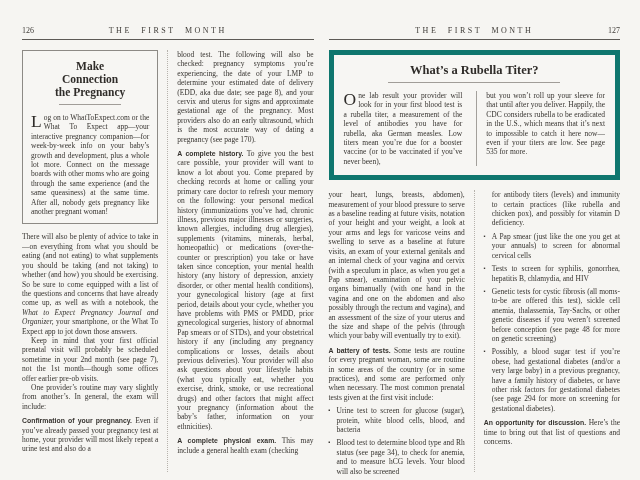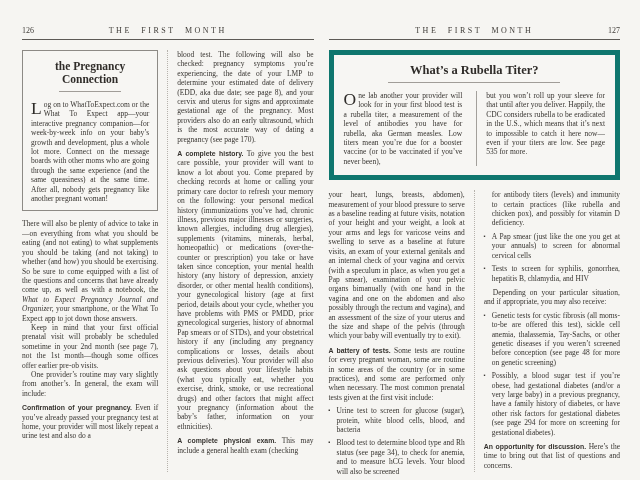--- a/index.html
+++ b/index.html
@@ -59,22 +59,23 @@
       <span class="pnum">126</span>
       <span class="rhead">THE FIRST MONTH</span>
       <span class="pnum right"></span>
     </header>
 
     <div class="cols">
       <div class="col first">
 
         <aside class="side-box">
           <div class="side-box-title">
+            <div>Make</div>
+            <div>Connection</div>
             <div>the Pregnancy</div>
-            <div>Connection</div>
           </div>
           <div class="title-rule"></div>
           <p class="para"><span class="dropcap">L</span><span>og on to WhatToExpect.com or the What To Expect app—your interactive pregnancy companion—for week-by-week info on your baby’s growth and development, plus a whole lot more. Connect on the message boards with other moms who are going through the same experience (and the same queasiness) at the same time. After all, nobody gets pregnancy like another pregnant woman!</span></p>
         </aside>
 
         <p class="para"><span>There will also be plenty of advice to take in—on everything from what you should be eating (and not eating) to what supplements you should be taking (and not taking) to whether (and how) you should be exercising. So be sure to come equipped with a list of the questions and concerns that have already come up, as well as with a notebook, the </span><span class="ital">What to Expect Pregnancy Journal and Organizer,</span><span> your smartphone, or the What To Expect app to jot down those answers.</span></p>
         <p class="para indent">Keep in mind that your first official prenatal visit will probably be scheduled sometime in your 2nd month (see page 7), not the 1st month—though some offices offer earlier pre-ob visits.</p>
         <p class="para indent">One provider’s routine may vary slightly from another’s. In general, the exam will include:</p>
         <p class="para section"><span class="lead">Confirmation of your pregnancy.</span><span> Even if you’ve already passed your pregnancy test at home, your provider will most likely repeat a urine test and also do a</span></p>
       </div>
@@ -91,21 +92,21 @@
     <header class="page-header">
       <span class="pnum"></span>
       <span class="rhead">THE FIRST MONTH</span>
       <span class="pnum right">127</span>
     </header>
 
     <aside class="wide-box">
       <div class="wide-box-title">What’s a Rubella Titer?</div>
       <div class="title-rule wide"></div>
       <div class="box-cols">
-        <p class="box-col para"><span class="dropcap">O</span><span>ne lab another your provider will look for in your first blood test is a rubella titer, a measurement of the level of antibodies you have for rubella, aka German measles. Low titers mean you’re due for a booster vaccine (or to be vaccinated if you’ve never been),</span></p>
+        <p class="box-col para"><span class="dropcap">O</span><span>ne lab result your provider will look for in your first blood test is a rubella titer, a measurement of the level of antibodies you have for rubella, aka German measles. Low titers mean you’re due for a booster vaccine (or to be vaccinated if you’ve never been),</span></p>
         <p class="box-col second para">but you won’t roll up your sleeve for that until after you deliver. Happily, the CDC considers rubella to be eradicated in the U.S., which means that it’s next to impossible to catch it here now—even if your titers are low. See page 535 for more.</p>
       </div>
     </aside>
 
     <div class="cols">
       <div class="col first">
         <p class="para">your heart, lungs, breasts, abdomen), measurement of your blood pressure to serve as a baseline reading at future visits, notation of your height and your weight, a look at your arms and legs for varicose veins and swelling to serve as a baseline at future visits, an exam of your external genitals and an internal check of your vagina and cervix (with a speculum in place, as when you get a Pap smear), examination of your pelvic organs bimanually (with one hand in the vagina and one on the abdomen and also possibly through the rectum and vagina), and an assessment of the size of your uterus and the size and shape of the pelvis (through which your baby will eventually try to exit).</p>
         <p class="para section"><span class="lead">A battery of tests.</span><span> Some tests are routine for every pregnant woman, some are routine in some areas of the country (or in some practices), and some are performed only when necessary. The most common prenatal tests given at the first visit include:</span></p>
         <div class="bullet">
             <span class="marker">▪</span>
@@ -120,21 +121,20 @@
       <div class="col second">
         <p class="para bullet-cont">for antibody titers (levels) and immunity to certain practices (like rubella and chicken pox), and possibly for vitamin D deficiency.</p>
         <div class="bullet">
             <span class="marker">▪</span>
             <span>A Pap smear (just like the one you get at your annuals) to screen for abnormal cervical cells</span>
           </div>
         <div class="bullet">
             <span class="marker">▪</span>
             <span>Tests to screen for syphilis, gonorrhea, hepatitis B, chlamydia, and HIV</span>
           </div>
-        <p class="para section indent">Depending on your particular situation, and if appropriate, you may also receive:</p>
         <div class="bullet">
             <span class="marker">▪</span>
             <span>Genetic tests for cystic fibrosis (all moms-to-be are offered this test), sickle cell anemia, thalassemia, Tay-Sachs, or other genetic diseases if you weren’t screened before conception (see page 48 for more on genetic screening)</span>
           </div>
         <div class="bullet">
             <span class="marker">▪</span>
             <span>Possibly, a blood sugar test if you’re obese, had gestational diabetes (and/or a very large baby) in a previous pregnancy, have a family history of diabetes, or have other risk factors for gestational diabetes (see page 294 for more on screening for gestational diabetes).</span>
           </div>
         <p class="para section"><span class="lead">An opportunity for discussion.</span><span> Here’s the time to bring out that list of questions and concerns.</span></p>
       </div>

